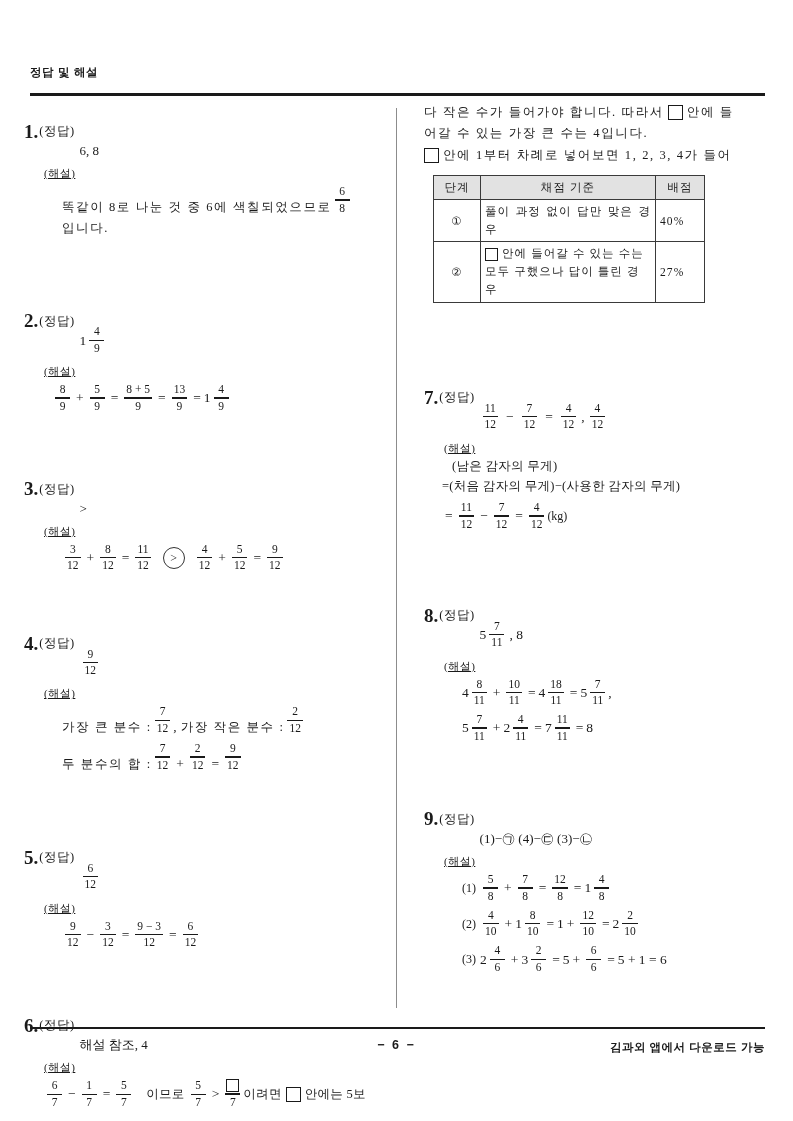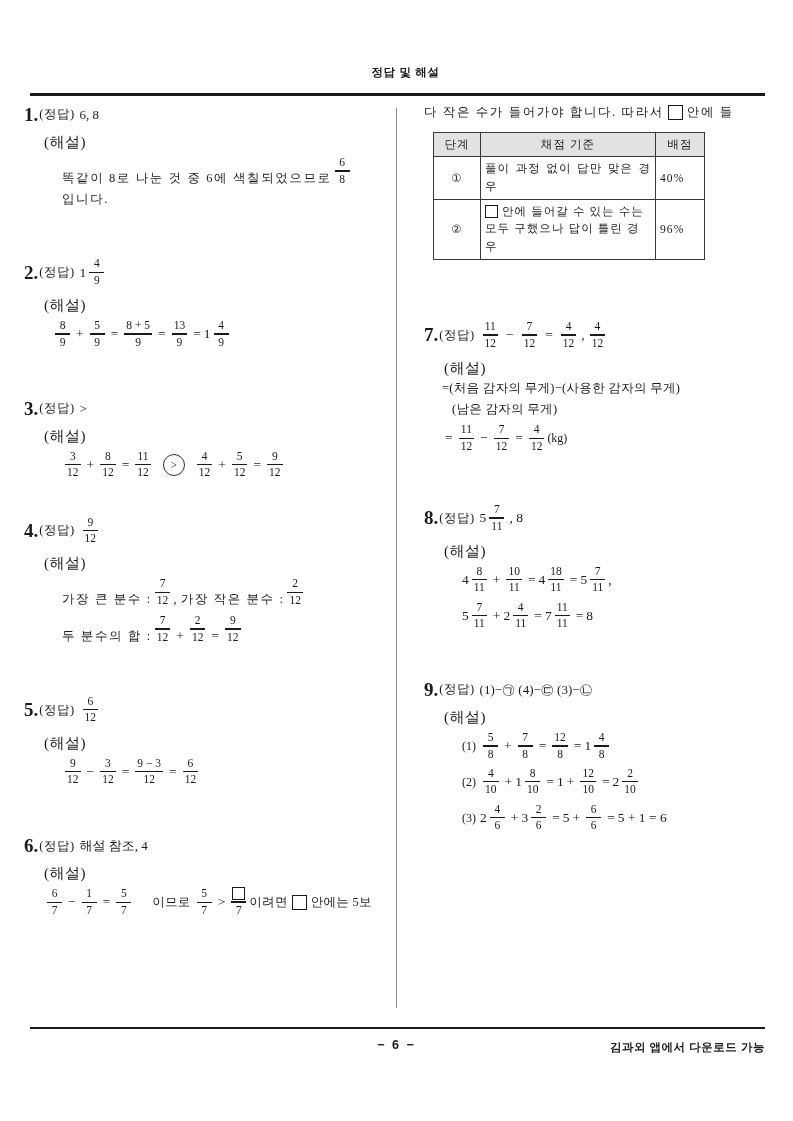--- a/index.html
+++ b/index.html
@@ -19,21 +19,21 @@
     position: absolute;
     inset: 0;
   }
 
   
   .header {
     position: absolute;
     top: 62px;
     left: 30px;
     right: 12px;
-    text-align: center;
+    text-align: left;
   }
   .header-title {
     font-family: "Liberation Sans", "DejaVu Sans", sans-serif;
     font-size: 11.5px;
     font-weight: bold;
     letter-spacing: 0.6px;
     color: #1a1a1a;
   }
   .header-rule {
     position: absolute;
@@ -80,25 +80,27 @@
     letter-spacing: 0.5px;
     white-space: nowrap;
     text-align: center;
   }
   .ans-body {
     font-size: 13px;
     margin-left: 5px;
     display: flex;
     align-items: center;
     gap: 2px;
+    margin-top: 39px;
   }
   .sol-label {
-    font-size: 15px;
+    font-size: 11px;
     letter-spacing: 0.5px;
     margin: 9px 0 4px 20px;
+    text-decoration: underline;
   }
   .sol-body {
     margin-left: 38px;
     font-size: 13px;
   }
   .sol-body.indent-less { margin-left: 28px; }
   .textline {
     display: flex;
     align-items: flex-end;
     flex-wrap: nowrap;
@@ -503,21 +505,21 @@
             <span class="n">1</span>
             <span class="bar"></span>
             <span class="d">7</span>
           </span>
           <span class="op">=</span>
           <span class="frac">
             <span class="n">5</span>
             <span class="bar"></span>
             <span class="d">7</span>
           </span>
-          <span class="ko ko-tight" style="margin-left:18px">이므로</span>
+          <span class="ko ko-tight" style="margin-left:12px">이므로</span>
           <span class="frac" style="margin-left:6px">
             <span class="n">5</span>
             <span class="bar"></span>
             <span class="d">7</span>
           </span>
           <span class="op">&gt;</span>
           <span class="frac">
             <span class="boxblank sm" style="margin:0"></span>
             <span class="bar"></span>
             <span class="d">7</span>
@@ -531,20 +533,27 @@
 
   </div>
 
   <div class="col col-right">
 
     <div class="problem">
       <div class="textline">
         <span class="ko">다 작은 수가 들어가야 합니다. 따라서</span>
         <span class="boxblank"></span>
         <span class="ko">안에 들</span>
+      </div>
+      <div class="textline">
+        <span class="ko">어갈 수 있는 가장 큰 수는 4입니다.</span>
+      </div>
+      <div class="textline">
+        <span class="boxblank" style="margin-left:0"></span>
+        <span class="ko">안에 1부터 차례로 넣어보면 1, 2, 3, 4가 들어</span>
       </div>
 
       <table class="score-table">
         <thead>
           <tr>
             <th class="th-step">단계</th>
             <th>채점 기준</th>
             <th class="th-score">배점</th>
           </tr>
         </thead>
@@ -552,21 +561,21 @@
           <tr>
             <td class="td-step">①</td>
             <td class="td-crit">풀이 과정 없이 답만 맞은 경우</td>
             <td class="td-score">40%</td>
           </tr>
           <tr>
             <td class="td-step">②</td>
             <td class="td-crit nojust">
               <span class="boxblank sm" style="margin-left:0"></span><span>안에 들어갈 수 있는 수는</span><br><span>모두 구했으나 답이 틀린 경우</span>
             </td>
-            <td class="td-score">96%</td>
+            <td class="td-score">27%</td>
           </tr>
         </tbody>
       </table>
     </div>
 
     <div style="height:60px"></div>
 
     <div class="problem">
       <div class="ans-line">
         <span class="pnum">7.</span>
@@ -592,25 +601,25 @@
           <span class="num">,</span>
           <span class="frac">
             <span class="n">4</span>
             <span class="bar"></span>
             <span class="d">12</span>
           </span>
         </span>
       </div>
       <div class="sol-label">(해설)</div>
       <div class="sol-body indent-less">
+        <div class="textline">
+          <span class="ko ko-tight">(남은 감자의 무게)</span>
+        </div>
         <div class="textline" style="margin-left:-10px">
           <span class="ko ko-tight">=(처음 감자의 무게)−(사용한 감자의 무게)</span>
-        </div>
-        <div class="textline">
-          <span class="ko ko-tight">(남은 감자의 무게)</span>
         </div>
         <div class="mathline" style="margin-left:-10px">
           <span class="op">=</span>
           <span class="frac">
             <span class="n">11</span>
             <span class="bar"></span>
             <span class="d">12</span>
           </span>
           <span class="op">−</span>
           <span class="frac">

